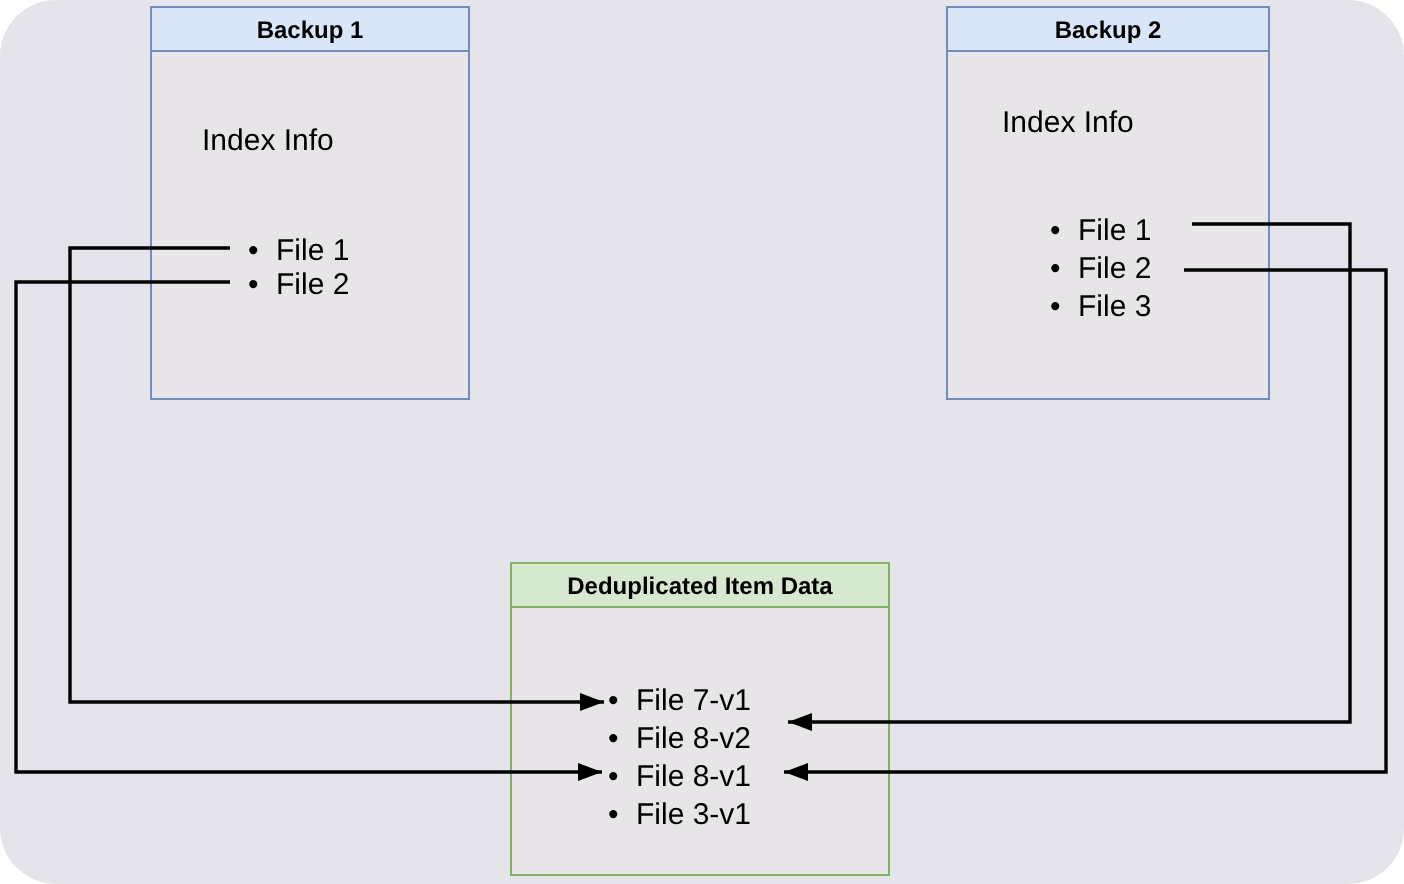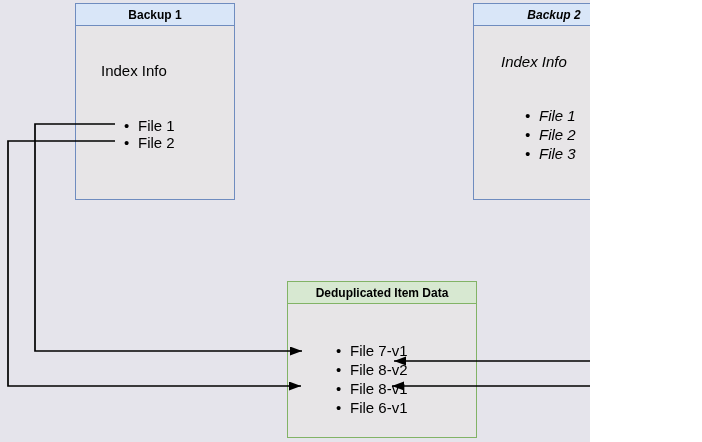--- a/index.html
+++ b/index.html
@@ -1,29 +1,30 @@
 <!DOCTYPE html>
 <html style="--bg: #e5e4eb; --box-fill: #e7e5e7; --blue-fill: #d9e6f8; --blue-border: #6f8cbf; --green-fill: #d7e8d1; --green-border: #82b366; --line: #000000;"><head>
 <meta charset="utf-8">
 <style>
   html,body{margin:0;padding:0;}
   body{font-family:"Liberation Sans","DejaVu Sans",sans-serif;}
   .canvas{
     position:relative;
-    width:590px;height:442px;
+    width:702px;height:442px;
     background:var(--bg,#e5e4eb);
     overflow:hidden;
+    border-radius:28px;
   }
   .box{
     position:absolute;
     box-sizing:border-box;
     background:var(--box-fill,transparent);
   }
   .box.blue{border:1.5px solid var(--blue-border,#6f8cbf);}
-  .box.green{border:1.5px solid var(--green-border,#82b366);margin-left:32px;}
+  .box.green{border:1.5px solid var(--green-border,#82b366);}
   .box-header{
     box-sizing:border-box;
     height:22px;
     display:flex;align-items:center;justify-content:center;
     font-size:12px;font-weight:bold;color:#000;
   }
   .box.blue .box-header{
     background:var(--blue-fill,#d9e6f8);
     border-bottom:1.5px solid var(--blue-border,#6f8cbf);
   }
@@ -46,21 +47,21 @@
     width:14px;
     text-align:left;
     font-size:15px;
     flex:0 0 14px;
   }
   #backup1-box{left:75px;top:3px;width:160px;height:197px;}
   #backup1-box .subtitle{left:25px;top:58px;}
   #backup1-box .file-list{left:48px;top:113px;}
   #backup1-box .file-row{height:17px;}
 
-  #backup2-box{left:473px;top:3px;width:162px;height:197px;font-style:italic;}
+  #backup2-box{left:473px;top:3px;width:162px;height:197px;}
   #backup2-box .subtitle{left:27px;top:49px;}
   #backup2-box .file-list{left:51px;top:102px;}
   #backup2-box .file-row{height:19px;}
 
   #dedup-box{left:255px;top:281px;width:190px;height:157px;}
   #dedup-box .file-list{left:48px;top:59px;}
   #dedup-box .file-row{height:19px;}
 
   #connector-layer{
     position:absolute;left:0;top:0;width:702px;height:442px;
@@ -128,21 +129,21 @@
       <div class="file-row">
         <span class="bullet">•</span>
         <span>File 8-v2</span>
       </div>
       <div class="file-row">
         <span class="bullet">•</span>
         <span>File 8-v1</span>
       </div>
       <div class="file-row">
         <span class="bullet">•</span>
-        <span>File 6-v1</span>
+        <span>File 3-v1</span>
       </div>
     </div>
   </div>
 
   <svg id="connector-layer" viewBox="0 0 702 442" xmlns="http://www.w3.org/2000/svg">
     <defs>
       <marker id="arrowhead" markerUnits="userSpaceOnUse" markerWidth="13" markerHeight="10" refX="12" refY="4.5" orient="auto">
         <path d="M0,0 L12,4.5 L0,9 Z" fill="#000"></path>
       </marker>
     </defs>

